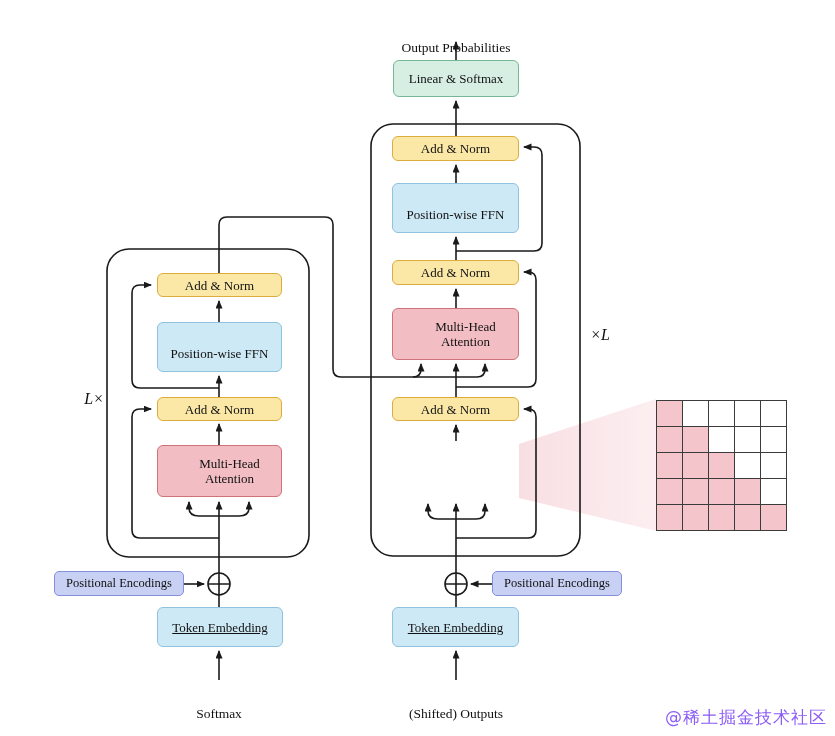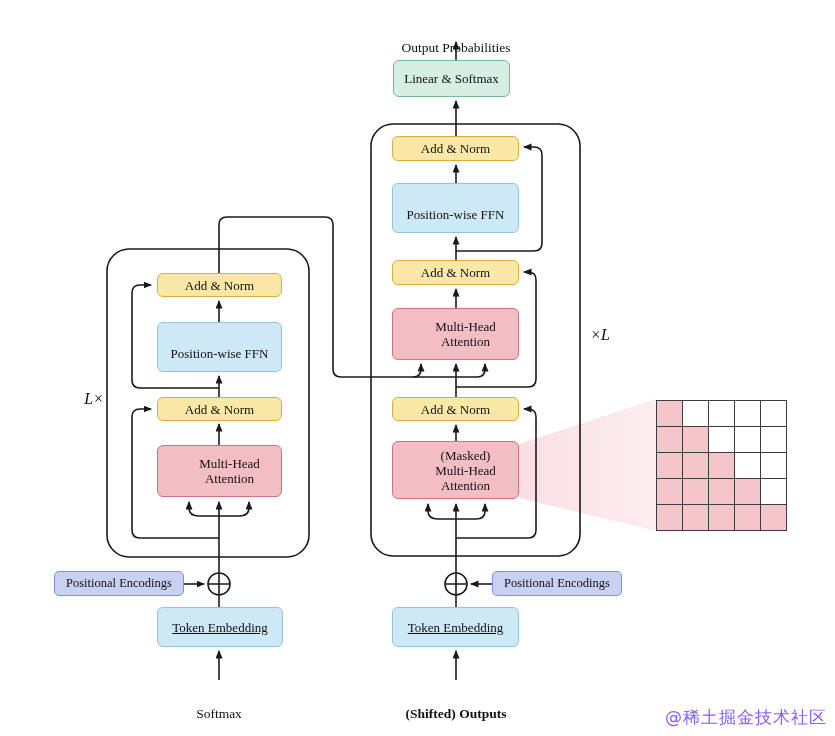--- a/index.html
+++ b/index.html
@@ -106,41 +106,38 @@
         <circle cx="219" cy="584" r="11"></circle>
         <path d="M208,584 L230,584 M219,573 L219,595" fill="none"></path>
       </g>
       <g>
         <circle cx="456" cy="584" r="11"></circle>
         <path d="M445,584 L467,584 M456,573 L456,595" fill="none"></path>
       </g>
     </g>
   </svg>
 
-  <div class="box linear" style="left:393px;top:60px;width:117px;height:37px;">
+  <div class="box linear" style="left:393px;top:60px;width:126px;height:37px;">
     <span class="inner">Linear &amp; Softmax</span>
   </div>
 
   <div class="box addnorm" style="left:392px;top:136px;width:127px;height:25px;">
     <span class="inner">Add &amp; Norm</span>
   </div>
   <div class="box ffn" style="left:392px;top:183px;width:127px;height:50px;">
     <span class="inner">Position-wise FFN</span>
   </div>
   <div class="box addnorm" style="left:392px;top:260px;width:127px;height:25px;">
     <span class="inner">Add &amp; Norm</span>
   </div>
   <div class="box attn" style="left:392px;top:308px;width:127px;height:52px;">
     <span class="inner">Multi-Head Attention</span>
   </div>
   <div class="box addnorm" style="left:392px;top:397px;width:127px;height:24px;">
     <span class="inner">Add &amp; Norm</span>
-  </div>
-  <div class="box attn" style="left:392px;top:441px;width:127px;height:58px;">
-    <span class="inner">(Masked) Multi-Head Attention</span>
   </div>
 
   <div class="box addnorm" style="left:157px;top:273px;width:125px;height:24px;">
     <span class="inner">Add &amp; Norm</span>
   </div>
   <div class="box ffn" style="left:157px;top:322px;width:125px;height:50px;">
     <span class="inner">Position-wise FFN</span>
   </div>
   <div class="box addnorm" style="left:157px;top:397px;width:125px;height:24px;">
     <span class="inner">Add &amp; Norm</span>
@@ -157,21 +154,21 @@
   </div>
   <div class="box temb" style="left:157px;top:607px;width:126px;height:40px;">
     <span class="inner">Token Embedding</span>
   </div>
   <div class="box temb" style="left:392px;top:607px;width:127px;height:40px;">
     <span class="inner">Token Embedding</span>
   </div>
 
   <div class="freetext" style="left:376px;top:20px;width:160px;">Output Probabilities</div>
   <div class="freetext" style="left:159px;top:686px;width:120px;">Softmax</div>
-  <div class="freetext" style="left:376px;top:686px;width:160px;font-weight:bold;">(Shifted) Outputs</div>
+  <div class="freetext" style="left:376px;top:686px;width:160px;">(Shifted) Outputs</div>
   <div class="repeat" style="left:76px;top:390px;width:36px;">L×</div>
   <div class="repeat" style="left:580px;top:326px;width:40px;">×L</div>
 
   <div class="mask-grid">
       <div class="cell filled"></div>
       <div class="cell"></div>
       <div class="cell"></div>
       <div class="cell"></div>
       <div class="cell"></div>
       <div class="cell filled"></div>

